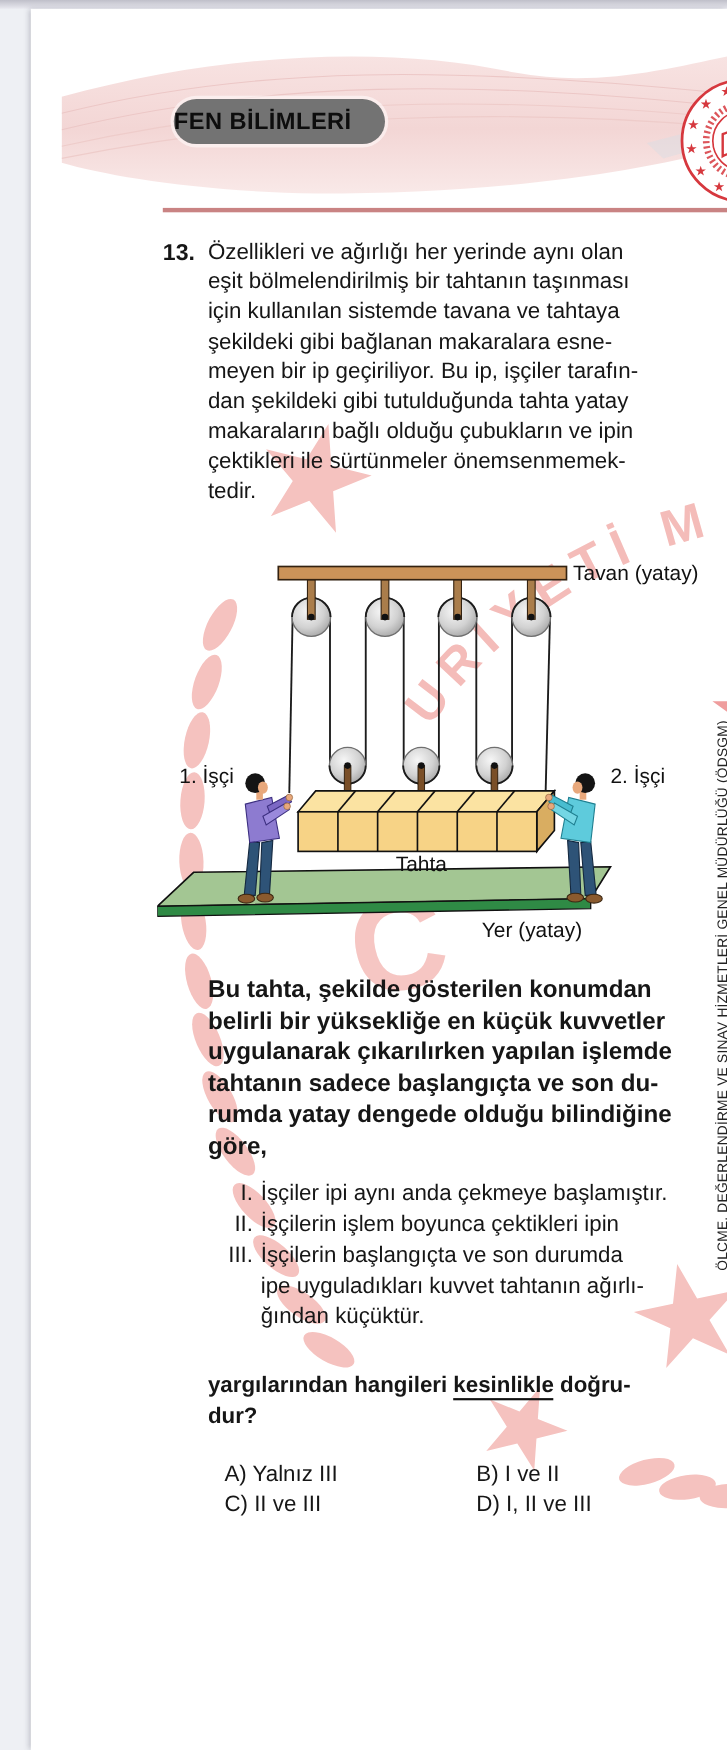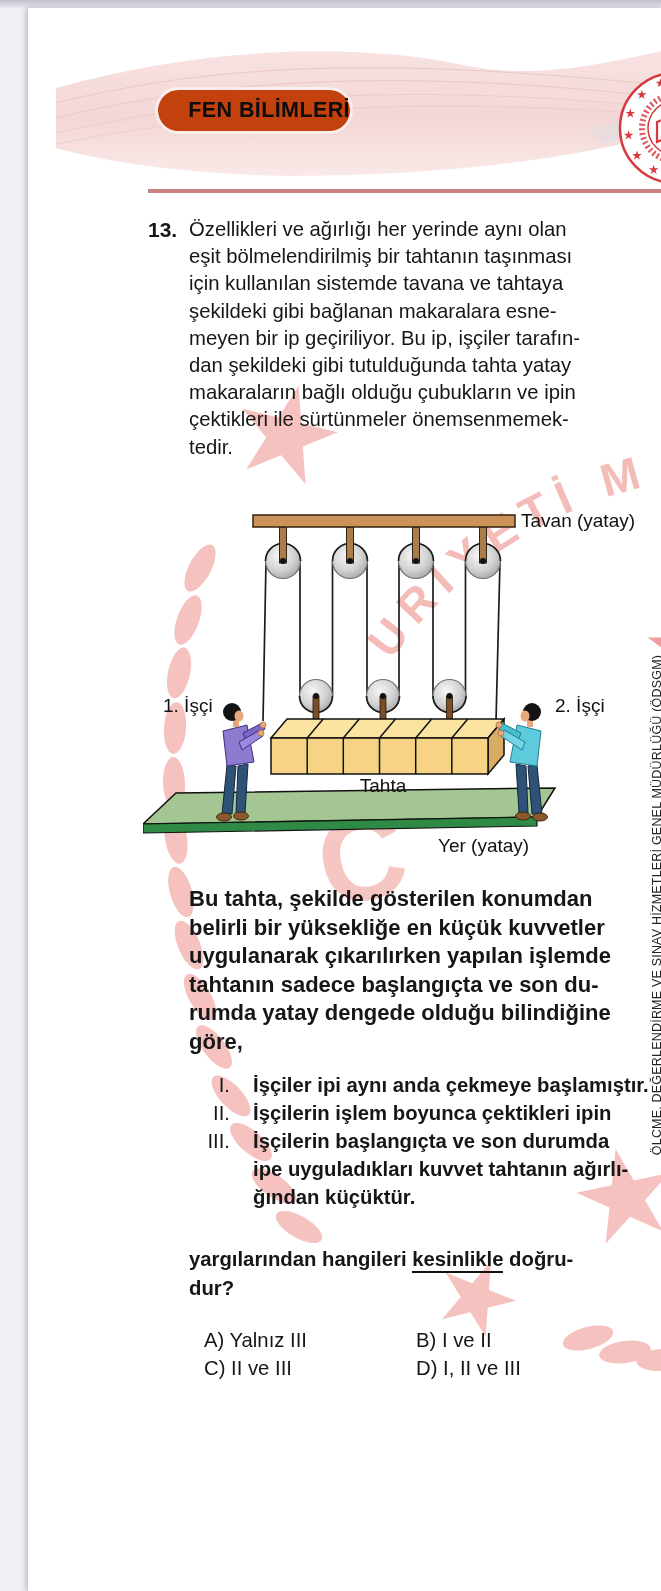--- a/index.html
+++ b/index.html
@@ -4,38 +4,38 @@
 <style>
   html,body{margin:0;padding:0;background:#eef0f4;}
   .screen{position:relative;width:661px;height:1591px;overflow:hidden;
           background:#eef0f4;font-family:"Liberation Sans","DejaVu Sans",sans-serif;color:#161616;}
   .top-strip{position:absolute;left:0;top:0;width:661px;height:8px;
              background:linear-gradient(#bfbfc9,#e9e9f0);}
   .paper{position:absolute;left:28px;top:8px;width:633px;height:1583px;background:#ffffff;
          box-shadow:-2px 0 5px rgba(90,90,110,.35);}
   .wm{position:absolute;left:0;top:0;width:661px;height:1591px;pointer-events:none;}
   .subject-pill{position:absolute;left:130px;top:82px;width:192px;height:41px;
-                background:#c2410c;border-radius:21px;display:flex;align-items:center;justify-content:flex-end;
+                background:#737373;border-radius:21px;display:flex;align-items:center;justify-content:flex-start;
                 box-shadow:0 0 0 3px rgba(255,250,250,.6);}
   .subject-pill span{font-weight:bold;font-size:21.5px;letter-spacing:.4px;color:#0d0d0d;}
   .logo{position:absolute;left:585px;top:60px;width:90px;height:122px;}
   .hrule{position:absolute;left:120px;top:181px;width:541px;height:3.5px;background:#c98383;}
   .vertical-text{position:absolute;left:629px;top:897px;transform:translate(-50%,-50%) rotate(-90deg);
                  white-space:nowrap;font-size:12.5px;letter-spacing:.2px;color:#222;}
   .qnum{position:absolute;left:120px;top:194px;font-weight:bold;font-size:21px;margin-top:16px;}
   .qtext{position:absolute;left:161px;top:208px;font-size:20.3px;line-height:27.2px;white-space:nowrap;}
   .stem{position:absolute;left:161px;top:877px;font-weight:bold;font-size:22px;line-height:28.6px;white-space:nowrap;}
   .statements{position:absolute;left:172px;top:1063px;font-size:20.3px;line-height:28px;white-space:nowrap;}
   .st-row{display:flex;}
   .st-num{width:30px;text-align:right;flex:0 0 30px;}
-  .st-body{margin-left:23px;font-weight:bold;}
+  .st-body{margin-left:7px;}
   .finalq{position:absolute;left:161px;top:1237px;font-weight:bold;font-size:20.3px;line-height:28.5px;white-space:nowrap;}
   .ul{border-bottom:2.5px solid #111;padding-bottom:1px;margin-top:48px;}
   .options{position:absolute;left:176px;top:1318px;font-size:20.3px;line-height:28px;white-space:nowrap;}
-  .opt-row{display:flex;}
+  .opt-row{display:flex;gap:17px;}
   .opt-cell{width:212px;flex:0 0 212px;}
   .diagram{position:absolute;left:115px;top:492px;width:545px;height:365px;}
   svg text{font-family:"Liberation Sans","DejaVu Sans",sans-serif;}
 </style>
 </head>
 <body>
 
 <div class="screen">
   <div class="top-strip"></div>
 

